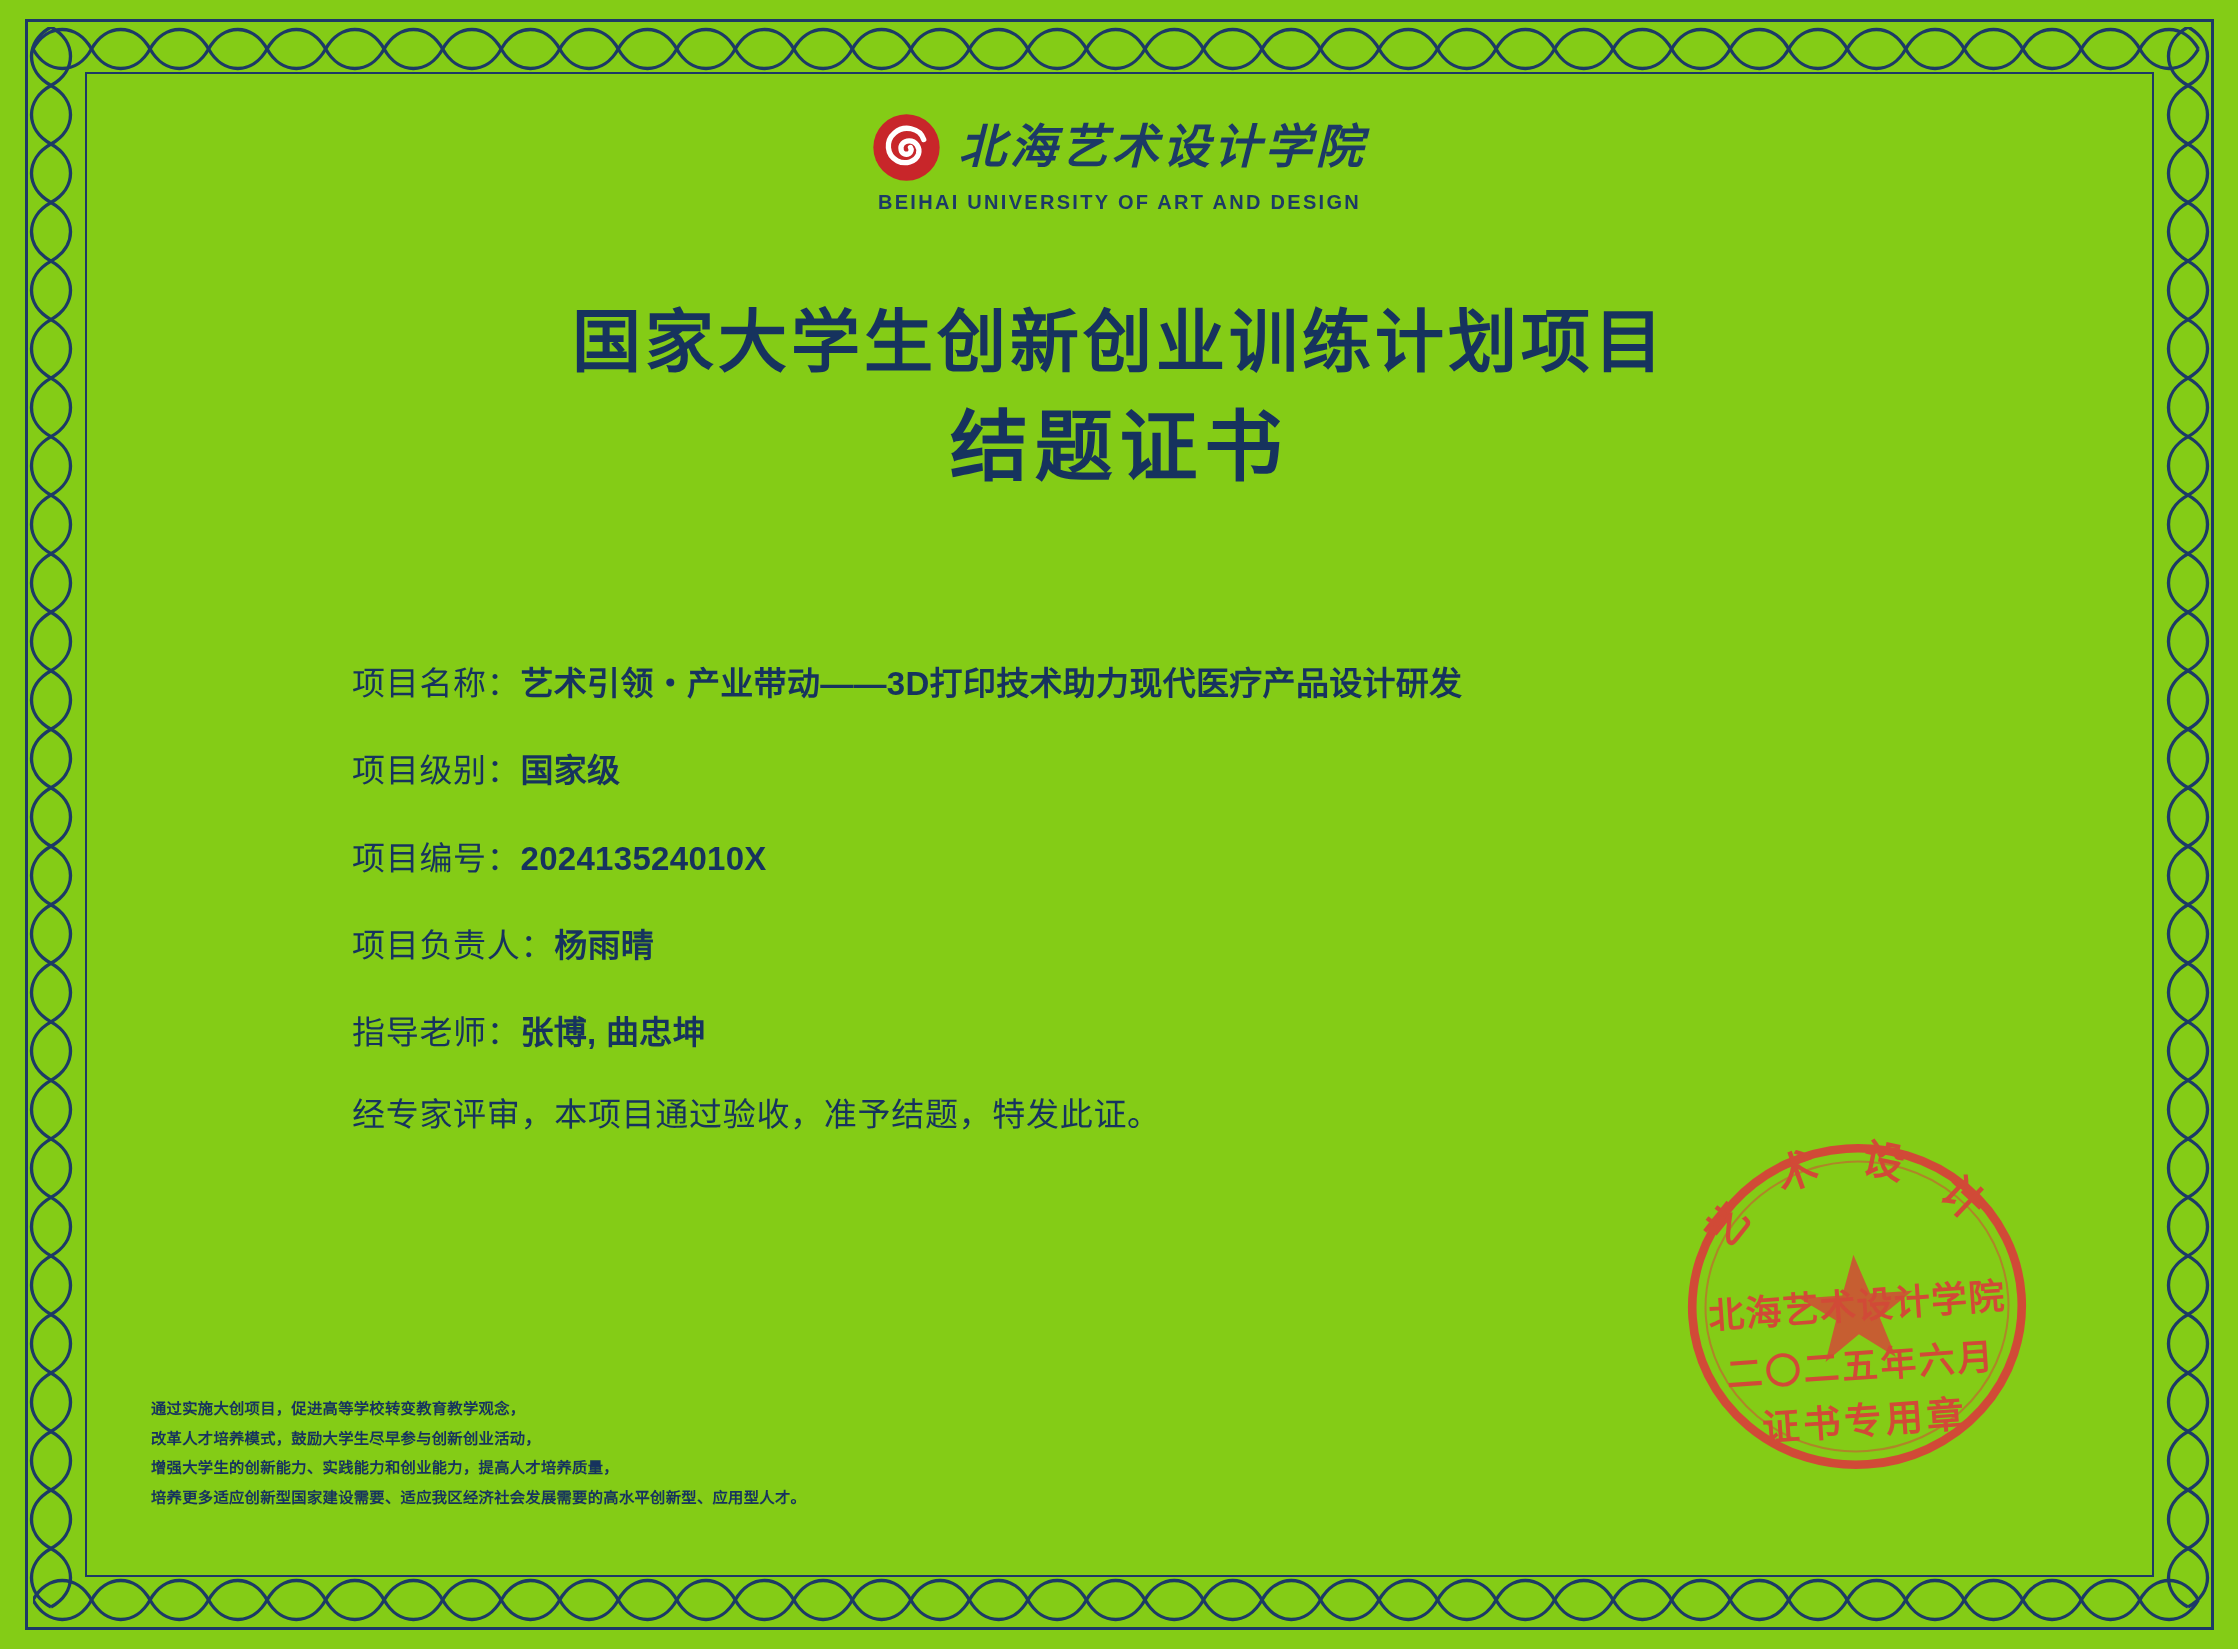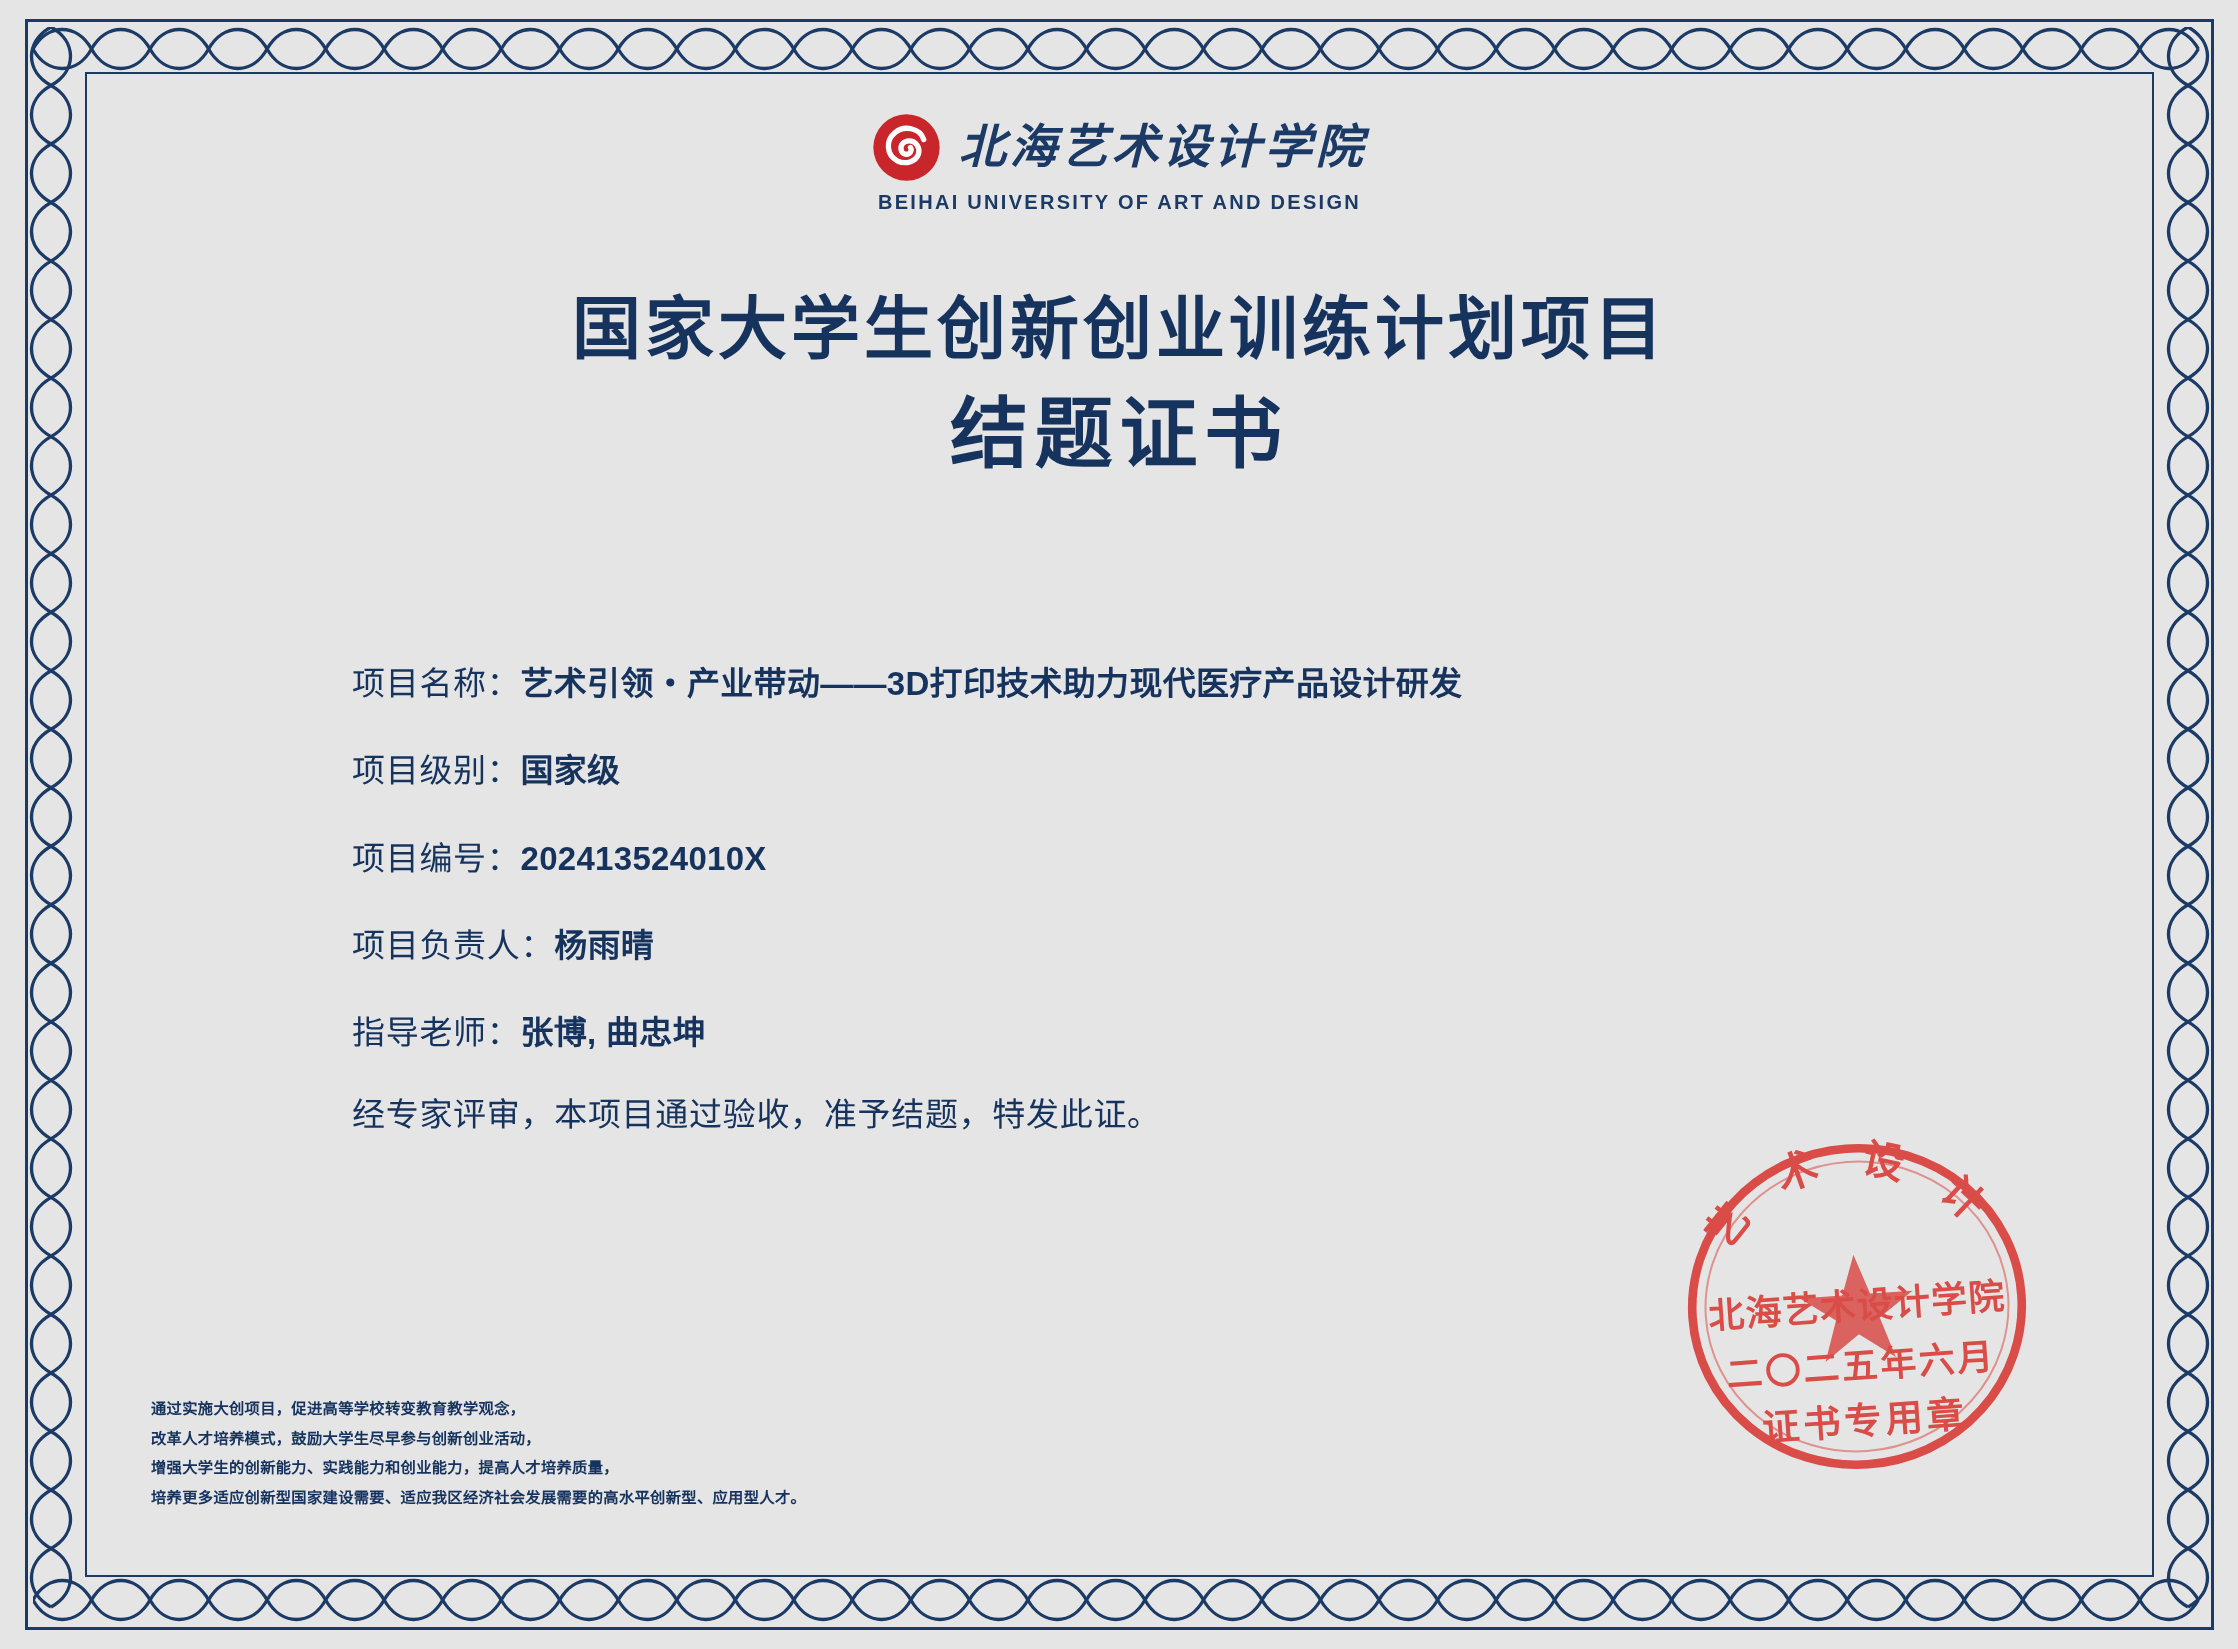--- a/index.html
+++ b/index.html
@@ -13,21 +13,21 @@
     height: 1649px;
     font-family: "Liberation Sans", "DejaVu Sans", sans-serif;
     color: #16335e;
     overflow: hidden;
   }
 
   .certificate {
     position: relative;
     width: 2239px;
     height: 1649px;
-    background: #e5e5e5;
+    background: #84cc16;
     box-sizing: border-box;
   }
 
   
   .border-outer {
     position: absolute;
     left: 25px;
     top: 18.6px;
     right: 25px;
     bottom: 18.6px;
@@ -101,20 +101,21 @@
     width: 100%;
     text-align: center;
   }
   .title-main {
     font-family: "Liberation Serif", "DejaVu Serif", serif;
     font-size: 69px;
     font-weight: bold;
     letter-spacing: 4px;
     color: #16335e;
     line-height: 1.3;
+    margin-top: 13px;
   }
   .title-sub {
     font-family: "Liberation Serif", "DejaVu Serif", serif;
     font-size: 78px;
     font-weight: bold;
     letter-spacing: 6.7px;
     color: #16335e;
     line-height: 1.35;
     margin-top: 6.7px;
   }

